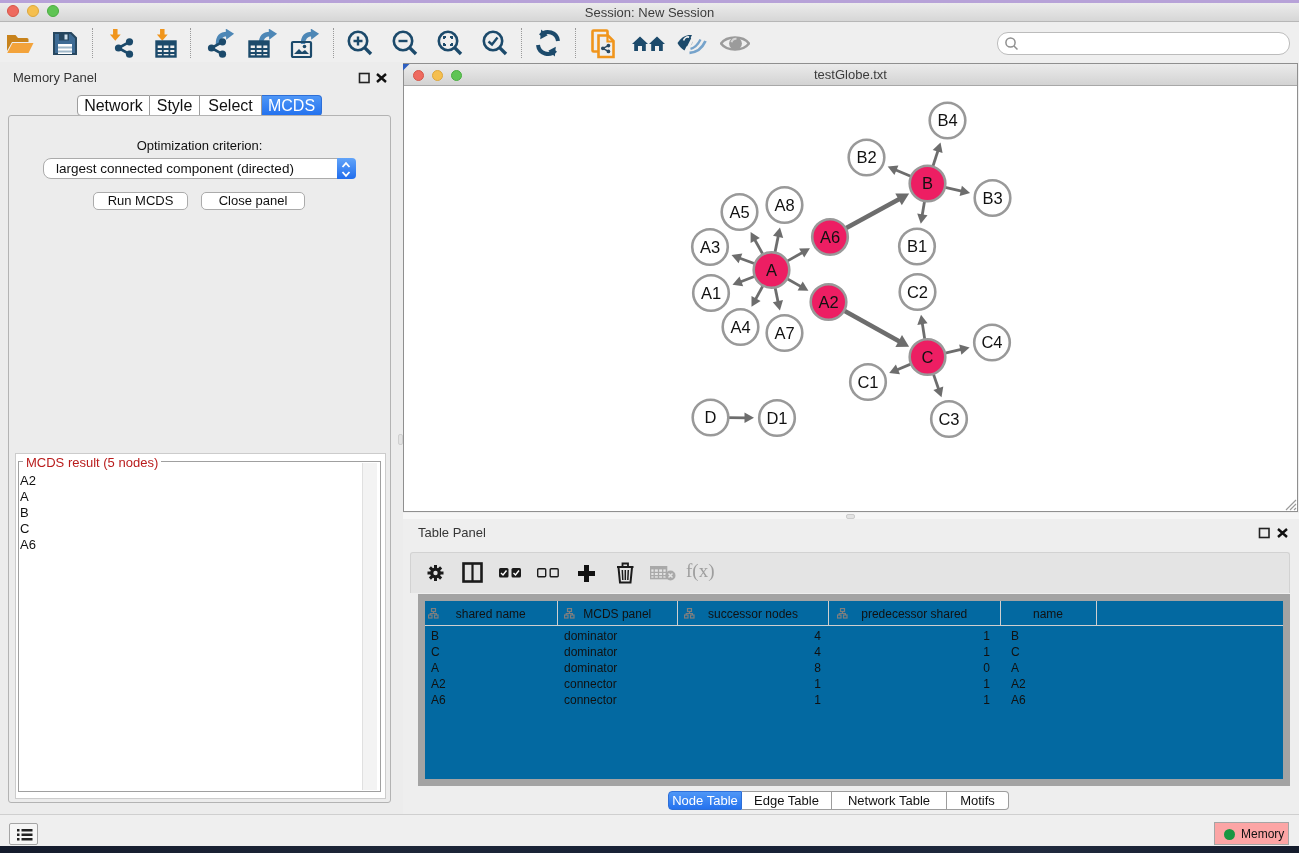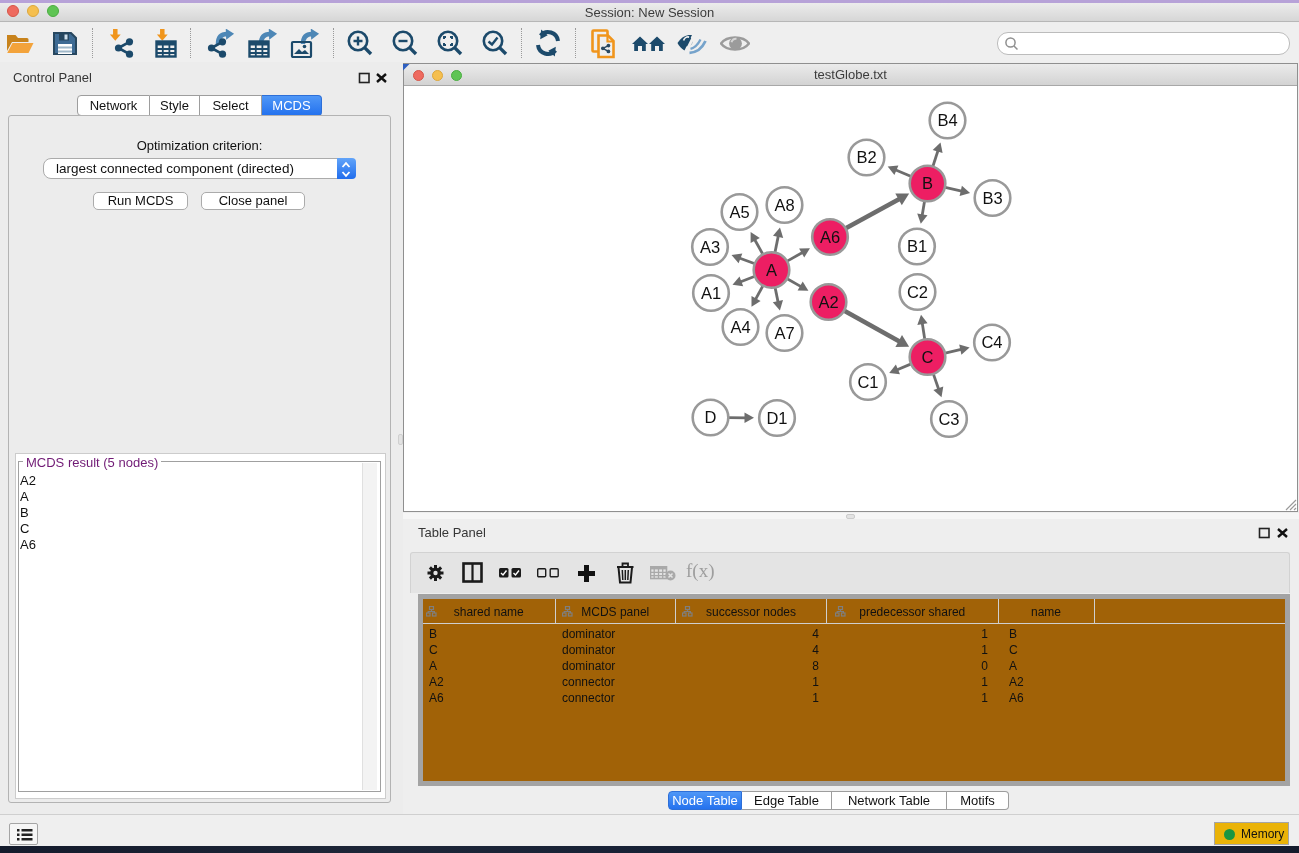--- a/index.html
+++ b/index.html
@@ -12,54 +12,54 @@
   background:linear-gradient(#ececec,#d6d6d6); border-bottom:1px solid #b7b7b7; }
 #titlebar .title { width:100%; text-align:center; font-size:13px; color:#3c3c3c; line-height:19px; }
 .tl { border-radius:50%; }
 #toolbar { left:0; top:23px; width:1299px; height:39px; background:#efefef; }
 .sep { top:5px; width:0; height:30px; border-left:1px dotted #9a9a9a; }
 #searchbox { left:997px; top:9px; width:293px; height:23px; background:#ffffff;
   border:1px solid #bcbcbc; border-radius:11px; }
 
 #leftpanel { left:0; top:62px; width:398px; height:753px; background:#ececec; }
 #cpHeader { left:13px; top:70px; font-size:13px; color:#363636; }
-.tabrow { height:21px; display:flex; font-size:13px; }
+.tabrow { height:21px; display:flex; font-size:16px; }
 .tab { border:1px solid #9d9d9d; border-left:none; background:#ffffff; color:#111;
   display:flex; align-items:center; justify-content:center; }
 .tab.first { border-left:1px solid #9d9d9d; border-radius:4px 0 0 4px; }
 .tab.last { border-radius:0 4px 4px 0; }
 .tab.sel { background:linear-gradient(#4f97f7,#2472ee); color:#ffffff; border-color:#2d6fd8; }
 #cpBox { left:8px; top:115px; width:383px; height:688px; background:#ececec;
   border:1px solid #b3b3b3; border-radius:3px; }
 #mcdsWhite { left:15px; top:453px; width:371px; height:346px; background:#ffffff; border:1px solid #cccccc; }
 #mcdsField { left:18px; top:461px; width:363px; height:331px; border:1px solid #a0a0a0; }
-#mcdsLegend { left:23px; top:455px; background:#ffffff; padding:0 3px; font-size:13px; color:#701a75; }
+#mcdsLegend { left:23px; top:455px; background:#ffffff; padding:0 3px; font-size:13px; color:#b91c1c; }
 #mcdsList { left:20px; top:473px; font-size:13px; color:#111; line-height:16px; }
 #mcdsScroll { left:362px; top:463px; width:15px; height:327px; background:#f3f3f3; border-left:1px solid #e0e0e0; }
 
 #vsplit { left:398px; top:62px; width:5px; height:753px; background:#ececec; }
 #vgrip { left:398px; top:434px; width:5px; height:11px; background:#e2e2e2; border:1px solid #cfcfcf; border-radius:2px; }
 
 #netwin { left:403px; top:63px; width:895px; height:449px; background:#ffffff; border:1px solid #8f8f8f;padding-left:40px; }
 #nettitle { left:0; top:0; width:100%; height:22px; background:linear-gradient(#ebebeb,#d3d3d3); border-bottom:1px solid #a8a8a8; }
 #nettitle .title { width:100%; text-align:center; font-size:13px; color:#3c3c3c; line-height:21px; }
 
 #tpHeader { left:418px; top:525px; font-size:13px; color:#363636; }
 #tpToolbar { left:410px; top:552px; width:880px; height:41px; background:#e4e4e4; border:1px solid #d2d2d2; border-radius:3px 3px 0 0; border-bottom:none; }
-#tbl { left:418px; top:594px; width:872px; height:192px; background:#a16207; border:5px solid #a3a3a3; font-size:12px; color:#111; }
+#tbl { left:418px; top:594px; width:872px; height:192px; background:#0369a1; border:7px solid #a3a3a3; font-size:12px; color:#111; }
 .th { position:absolute; top:0; height:24px; border-right:1px solid #cfcfcf; }
 .th .lbl { position:absolute; top:6px; width:100%; text-align:center; }
 #tblHeadLine { position:absolute; left:0; top:24px; width:100%; border-top:1px solid #cfcfcf; }
 .cell { position:absolute; height:16px; line-height:16px; }
 
 #btabs { left:668px; top:791px; height:19px; display:flex; font-size:13px; }
 
 #statusbar { left:0; top:814px; width:1299px; height:33px; background:#efefef; border-top:1px solid #cfcfcf; }
 #listbtn { left:9px; top:823px; width:29px; height:22px; background:#f6f6f6; border:1px solid #a5a5a5; border-radius:2px; }
-#membtn { left:1214px; top:822px; width:75px; height:23px; background:#eab308; border:1px solid #a5a5a5; font-size:12px; color:#111; }
+#membtn { left:1214px; top:822px; width:75px; height:23px; background:#fca5a5; border:1px solid #a5a5a5; font-size:12px; color:#111; }
 #desk { left:0; top:846px; width:1299px; height:7px; background:linear-gradient(90deg,#141b2c,#1d2638 30%,#162035 55%,#202a3e 80%,#141b2c); }
 .icon { position:absolute; }
 </style>
 </head>
 <body>
 <div class="abs" id="deskTop"></div>
 <div class="abs" id="titlebar">
   <div class="title">Session: New Session</div>
   <div class="abs tl" style="left:7px;top:2px;width:12px;height:12px;background:#ee6a5f;border:0.5px solid #d65548"></div>
   <div class="abs tl" style="left:27px;top:2px;width:12px;height:12px;background:#f5bf4f;border:0.5px solid #dda73b"></div>
@@ -199,21 +199,21 @@
   <div class="abs sep" style="left:521px"></div>
   <div class="abs sep" style="left:575px"></div>
   <div class="abs" id="searchbox"></div>
   <svg class="icon" style="left:1004px;top:13px" width="16" height="16">
       <circle cx="6.5" cy="6.5" r="4.6" fill="none" stroke="#8f8f8f" stroke-width="1.5"></circle>
       <line x1="10" y1="10" x2="13.5" y2="13.5" stroke="#8f8f8f" stroke-width="1.5"></line>
     </svg>
 </div>
 
 <div class="abs" id="leftpanel"></div>
-<div class="abs" id="cpHeader">Control Panel</div>
+<div class="abs" id="cpHeader">Memory Panel</div>
 <svg class="icon" style="left:358px;top:72px" width="13" height="12">
     <rect x="1.5" y="1.5" width="9.5" height="9" fill="none" stroke="#222" stroke-width="1.6"></rect>
   </svg>
 <svg class="icon" style="left:375px;top:72px" width="13" height="12">
     <path d="M2 2 L11 10 M11 2 L2 10" stroke="#111" stroke-width="2.4"></path>
   </svg>
 <div class="abs tabrow" style="left:77px;top:95px">
   <div class="tab first" style="width:73px">Network</div>
   <div class="tab" style="width:50px">Style</div>
   <div class="tab" style="width:62px">Select</div>

